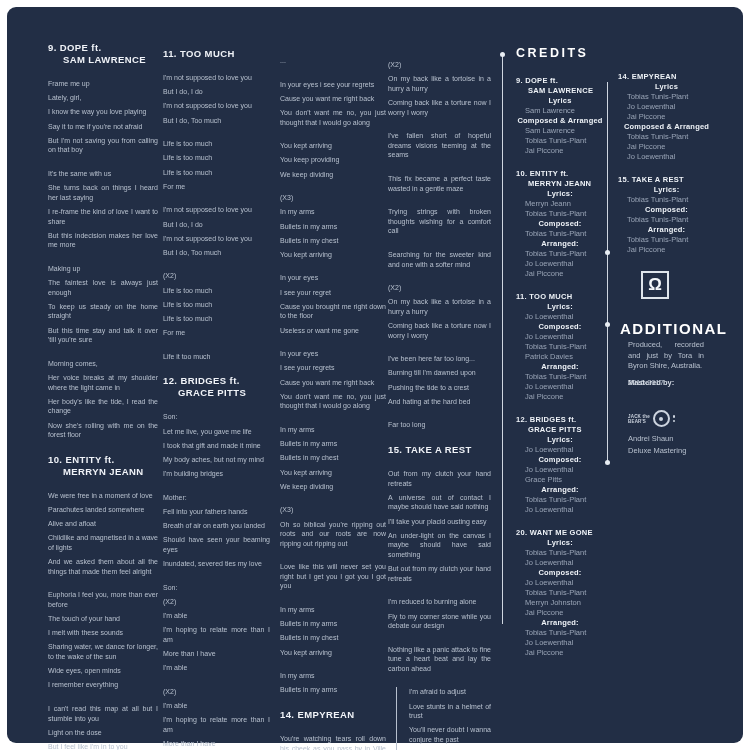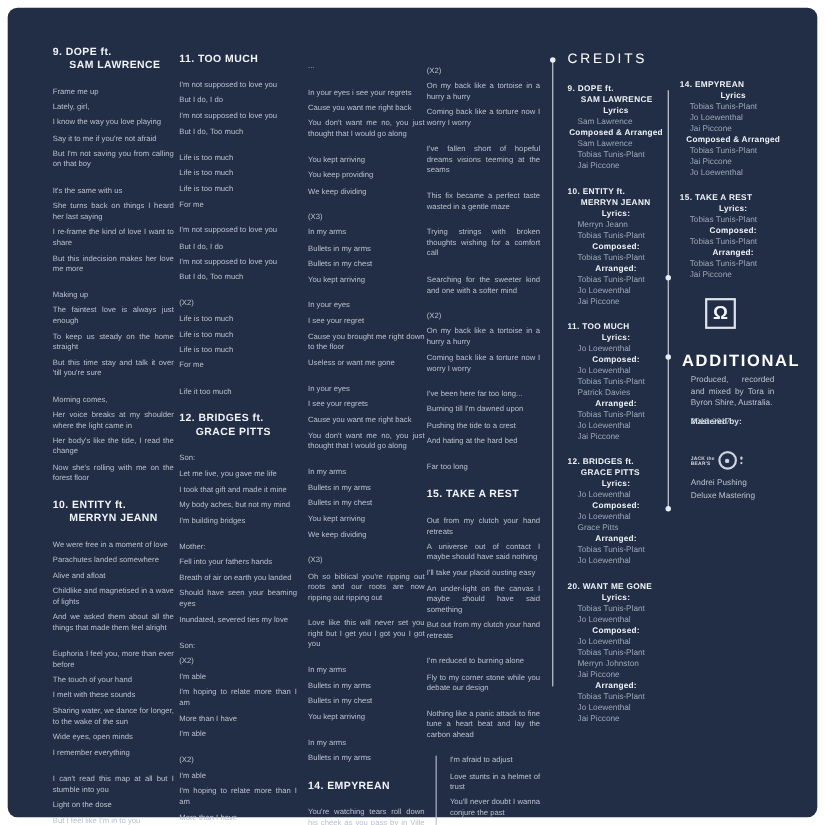--- a/index.html
+++ b/index.html
@@ -14,21 +14,21 @@
   #col5{left:516px;top:46px;width:88px;}
   #col6{left:618px;top:72px;width:97px;height:640px;}
 
   .song-title{color:#f0f3f8;font-weight:bold;font-size:9.5px;line-height:12px;letter-spacing:.4px;margin:9px 0 13px 0;}
   .song-title:first-child{margin-top:0;}
   .song-title .t2{padding-left:15px;}
   .stanza{margin:0 0 14px 0;}
   .lyric{font-size:7px;line-height:9.6px;margin:0 0 4.6px 0;text-align:justify;}
   .quote{border-left:1px solid #b7c0ce;margin-left:8px;padding-left:12px;}
 
-  .credits-h{color:#ffffff;font-weight:normal;font-size:12.5px;letter-spacing:2.5px;margin:0 0 16px 0;}
+  .credits-h{color:#ffffff;font-weight:bold;font-size:12.5px;letter-spacing:2.5px;margin:0 0 16px 0;}
   .credit{margin:0 0 13px 0;}
   .credit p{margin:0;font-size:7.5px;line-height:10px;}
   .ct{color:#eef2f7;font-weight:bold;letter-spacing:.3px;}
   .ct.t2{padding-left:12px;}
   .clabel{color:#eef2f7;font-weight:bold;letter-spacing:.2px;text-align:center;}
   .cname{color:#9aa5b7;padding-left:9px;}
 
   .omega-box{position:absolute;left:23px;top:199px;width:24px;height:24px;border:2px solid #dfe5ec;display:flex;align-items:center;justify-content:center;color:#f4f7fa;font-size:17px;font-weight:bold;}
   .additional-h{position:absolute;left:2px;top:248px;margin:0;color:#ffffff;font-weight:bold;font-size:15px;letter-spacing:1.5px;}
   .addpara{position:absolute;left:10px;width:76px;margin:0;font-size:7.5px;line-height:10.5px;color:#b7c0ce;}
@@ -385,35 +385,35 @@
         <p class="cname">Tobias Tunis-Plant</p>
         <p class="clabel">Arranged:</p>
         <p class="cname">Tobias Tunis-Plant</p>
         <p class="cname">Jai Piccone</p>
       </div>
     </div>
   <div class="omega-box">
     <span>Ω</span>
   </div>
   <h2 class="additional-h">ADDITIONAL</h2>
-  <p class="addpara" id="produced">Produced, recorded and mixed by Tora in Byron Shire, Australia.</p>
+  <p class="addpara" id="produced">Produced, recorded and just by Tora in Byron Shire, Australia.</p>
   <p class="addpara" id="years">2016-2017</p>
   <p class="addpara" id="mastered">Mastered by:</p>
   <div class="logo">
     <div class="logo-text">
       <div>JACK the</div>
       <div>BEAR'S</div>
     </div>
     <div class="logo-disc"></div>
     <div class="logo-dots">
       <div class="logo-dot"></div>
         <div class="logo-dot"></div>
     </div>
   </div>
-  <p class="addpara" id="andrei">Andrei Pushing</p>
+  <p class="addpara" id="andrei">Andrei Shaun</p>
   <p class="addpara" id="deluxe">Deluxe Mastering</p>
 </div>
 
 <div class="vrule" id="rule1"></div>
 <div class="vrule" id="rule2"></div>
 <div class="rdot" style="left:500px;top:51.5px;"></div>
 <div class="rdot" style="left:605px;top:249.5px;"></div>
 <div class="rdot" style="left:605px;top:321.5px;"></div>
 <div class="rdot" style="left:605px;top:459.5px;"></div>
 

